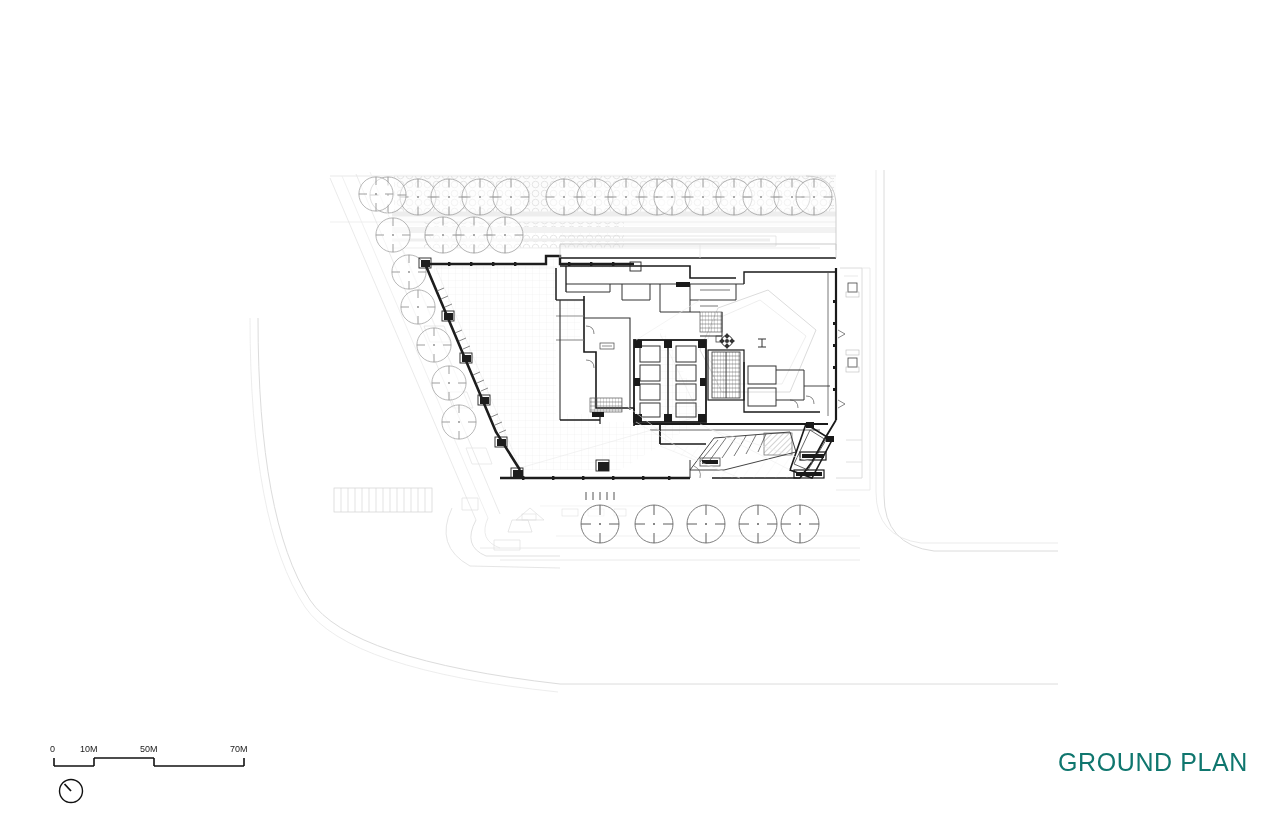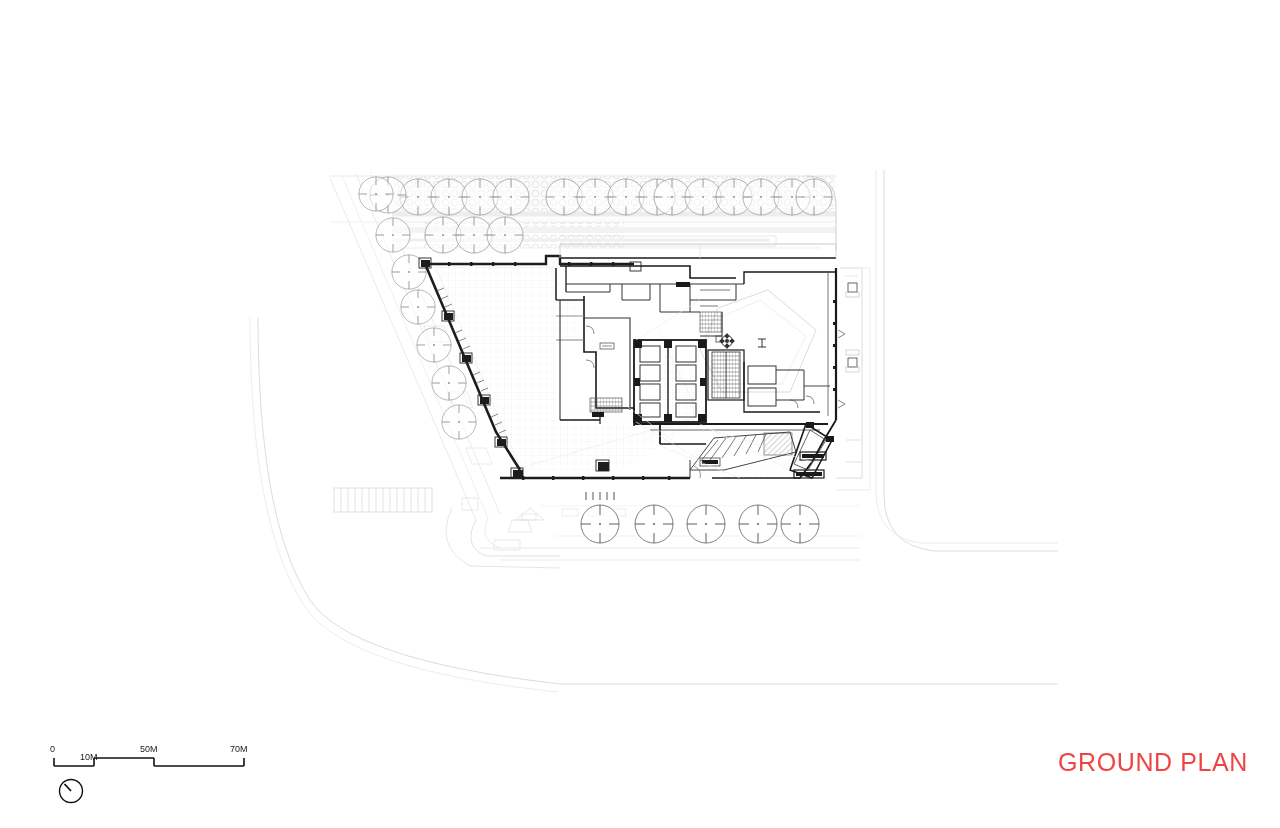--- a/index.html
+++ b/index.html
@@ -33,21 +33,21 @@
   }
 
   
   #plan-title {
     position: absolute;
     right: 32px;
     top: 748px;
     font-size: 25px;
     letter-spacing: 0.6px;
     font-weight: 400;
-    color: #ef4444;
+    color: #0f766e;
     white-space: nowrap;
     font-family: "Liberation Sans", sans-serif;
   }
 
   
   #scale-bar {
     position: absolute;
     left: 52px;
     top: 744px;
     width: 250px;
@@ -538,21 +538,21 @@
       <path d="M700 424 L790 470"></path>
       <path d="M712 430 L812 462"></path>
       <path d="M624 404 L672 440"></path>
       <path d="M660 446 L740 478"></path>
     </g>
 
   </svg>
 
   <div id="scale-bar">
     <span class="scale-label" style="left:-2px; top:0;">0</span>
-    <span class="scale-label" style="left:28px; top:0;margin-top:8px;">10M</span>
+    <span class="scale-label" style="left:28px; top:0;">10M</span>
     <span class="scale-label" style="left:88px; top:0;">50M</span>
     <span class="scale-label" style="left:178px; top:0;">70M</span>
 
     <svg id="scale-svg" width="250" height="40" viewBox="0 0 250 40" xmlns="http://www.w3.org/2000/svg">
       <g stroke="#111111" stroke-width="1.6" fill="none">
         <path d="M2 14 L2 22"></path>
         <path d="M2 22 L42 22"></path>
         <path d="M42 22 L42 14"></path>
         <path d="M42 14 L102 14"></path>
         <path d="M102 14 L102 22"></path>

